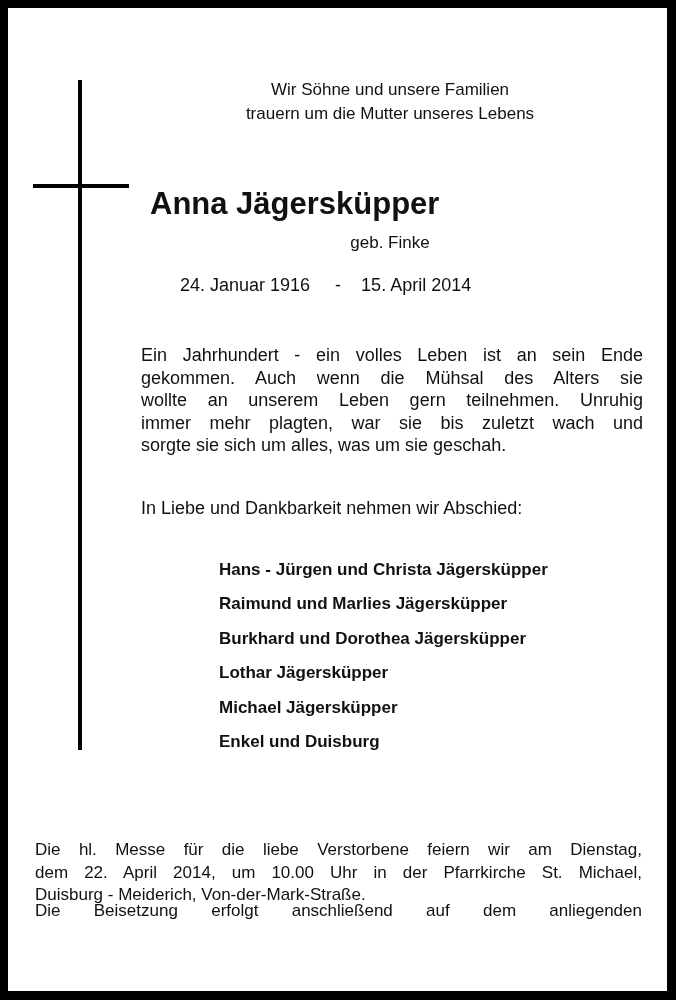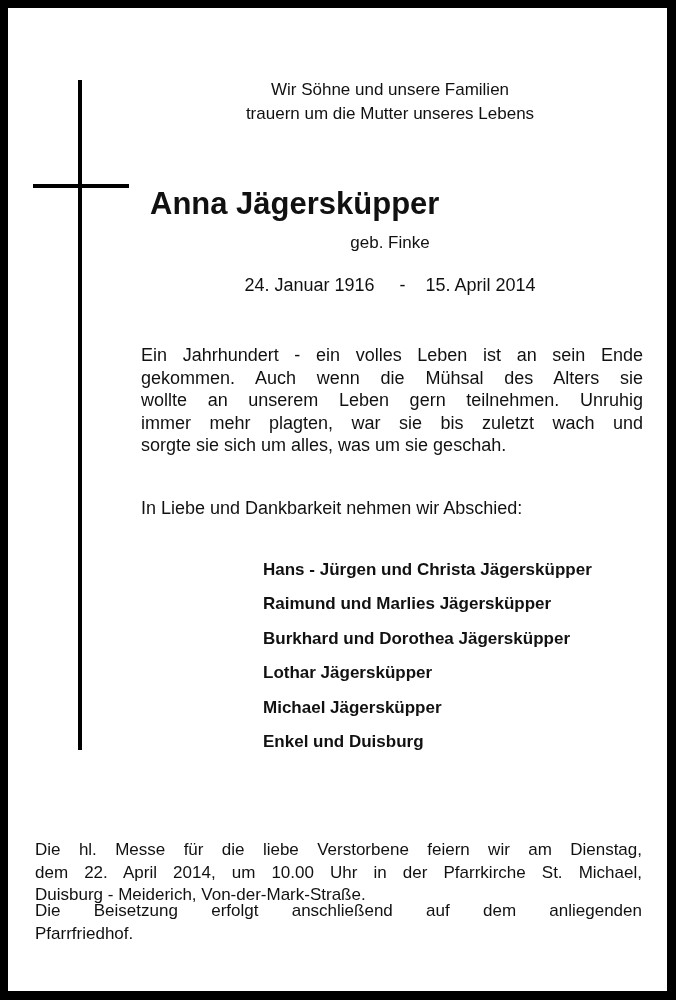--- a/index.html
+++ b/index.html
@@ -3,27 +3,27 @@
   <meta charset="utf-8">
   <style>
     html, body { margin:0; padding:0; background:#fff; }
     body { width:676px; height:1000px; position:relative; overflow:hidden; font-family:"Liberation Sans", sans-serif; color:#111; }
     .frame { position:absolute; left:0; top:0; width:676px; height:1000px; box-sizing:border-box; border-style:solid; border-color:#000; border-width:8px 9px 9px 8px; background:#fff; }
     .cross-v { position:absolute; left:78px; top:80px; width:4px; height:670px; background:#000; }
     .cross-h { position:absolute; left:33px; top:184px; width:96px; height:4px; background:#000; }
     .intro { position:absolute; left:180px; width:420px; top:78px; text-align:center; font-size:17px; line-height:24px; }
     .name { position:absolute; left:150px; width:480px; top:184px; text-align:left; font-size:31px; font-weight:bold; line-height:40px; }
     .birth { position:absolute; left:180px; width:420px; top:231px; text-align:center; font-size:17px; line-height:24px; }
-    .dates { position:absolute; left:180px; width:420px; top:273px; text-align:center; font-size:18px; line-height:24px; white-space:pre; }
+    .dates { position:absolute; left:180px; width:420px; top:273px; font-size:18px; line-height:24px; white-space:pre; }
     .para { position:absolute; left:141px; width:502px; top:344px; font-size:18px; line-height:22.5px; text-align:justify; }
     .para span { display:block; text-align:justify; text-align-last:justify; }
     .para span.last { text-align-last:left; }
     .farewell { position:absolute; left:141px; top:496px; font-size:18px; line-height:24px; }
     .names { position:absolute; left:219px; top:558px; font-size:17px; font-weight:bold; }
-    .names div { height:34.4px; line-height:24px;margin-left:44px; }
+    .names div { height:34.4px; line-height:24px; }
     .mass { position:absolute; left:35px; width:607px; top:815px; font-size:17px; line-height:22.5px;margin-top:24px; }
     .mass span { display:block; text-align:justify; text-align-last:justify; }
     .mass span.last { text-align-last:left; }
     .burial { position:absolute; left:35px; width:607px; top:900px; font-size:17px; line-height:22.5px; }
     .burial span { display:block; text-align:justify; text-align-last:justify; }
     .burial span.last { text-align-last:left; }
   </style>
 </head>
 <body>
 
@@ -61,14 +61,13 @@
 </div>
 
 <div class="mass">
   <span>Die hl. Messe für die liebe Verstorbene feiern wir am  Dienstag,</span>
   <span>dem 22. April 2014, um 10.00 Uhr in der Pfarrkirche St. Michael,</span>
   <span class="last">Duisburg - Meiderich, Von-der-Mark-Straße.</span>
 </div>
 
 <div class="burial">
   <span>Die Beisetzung erfolgt anschließend auf dem anliegenden</span>
-  <span class="last">Pfarrfriedhof.</span>
 </div>
 
 </body></html>

